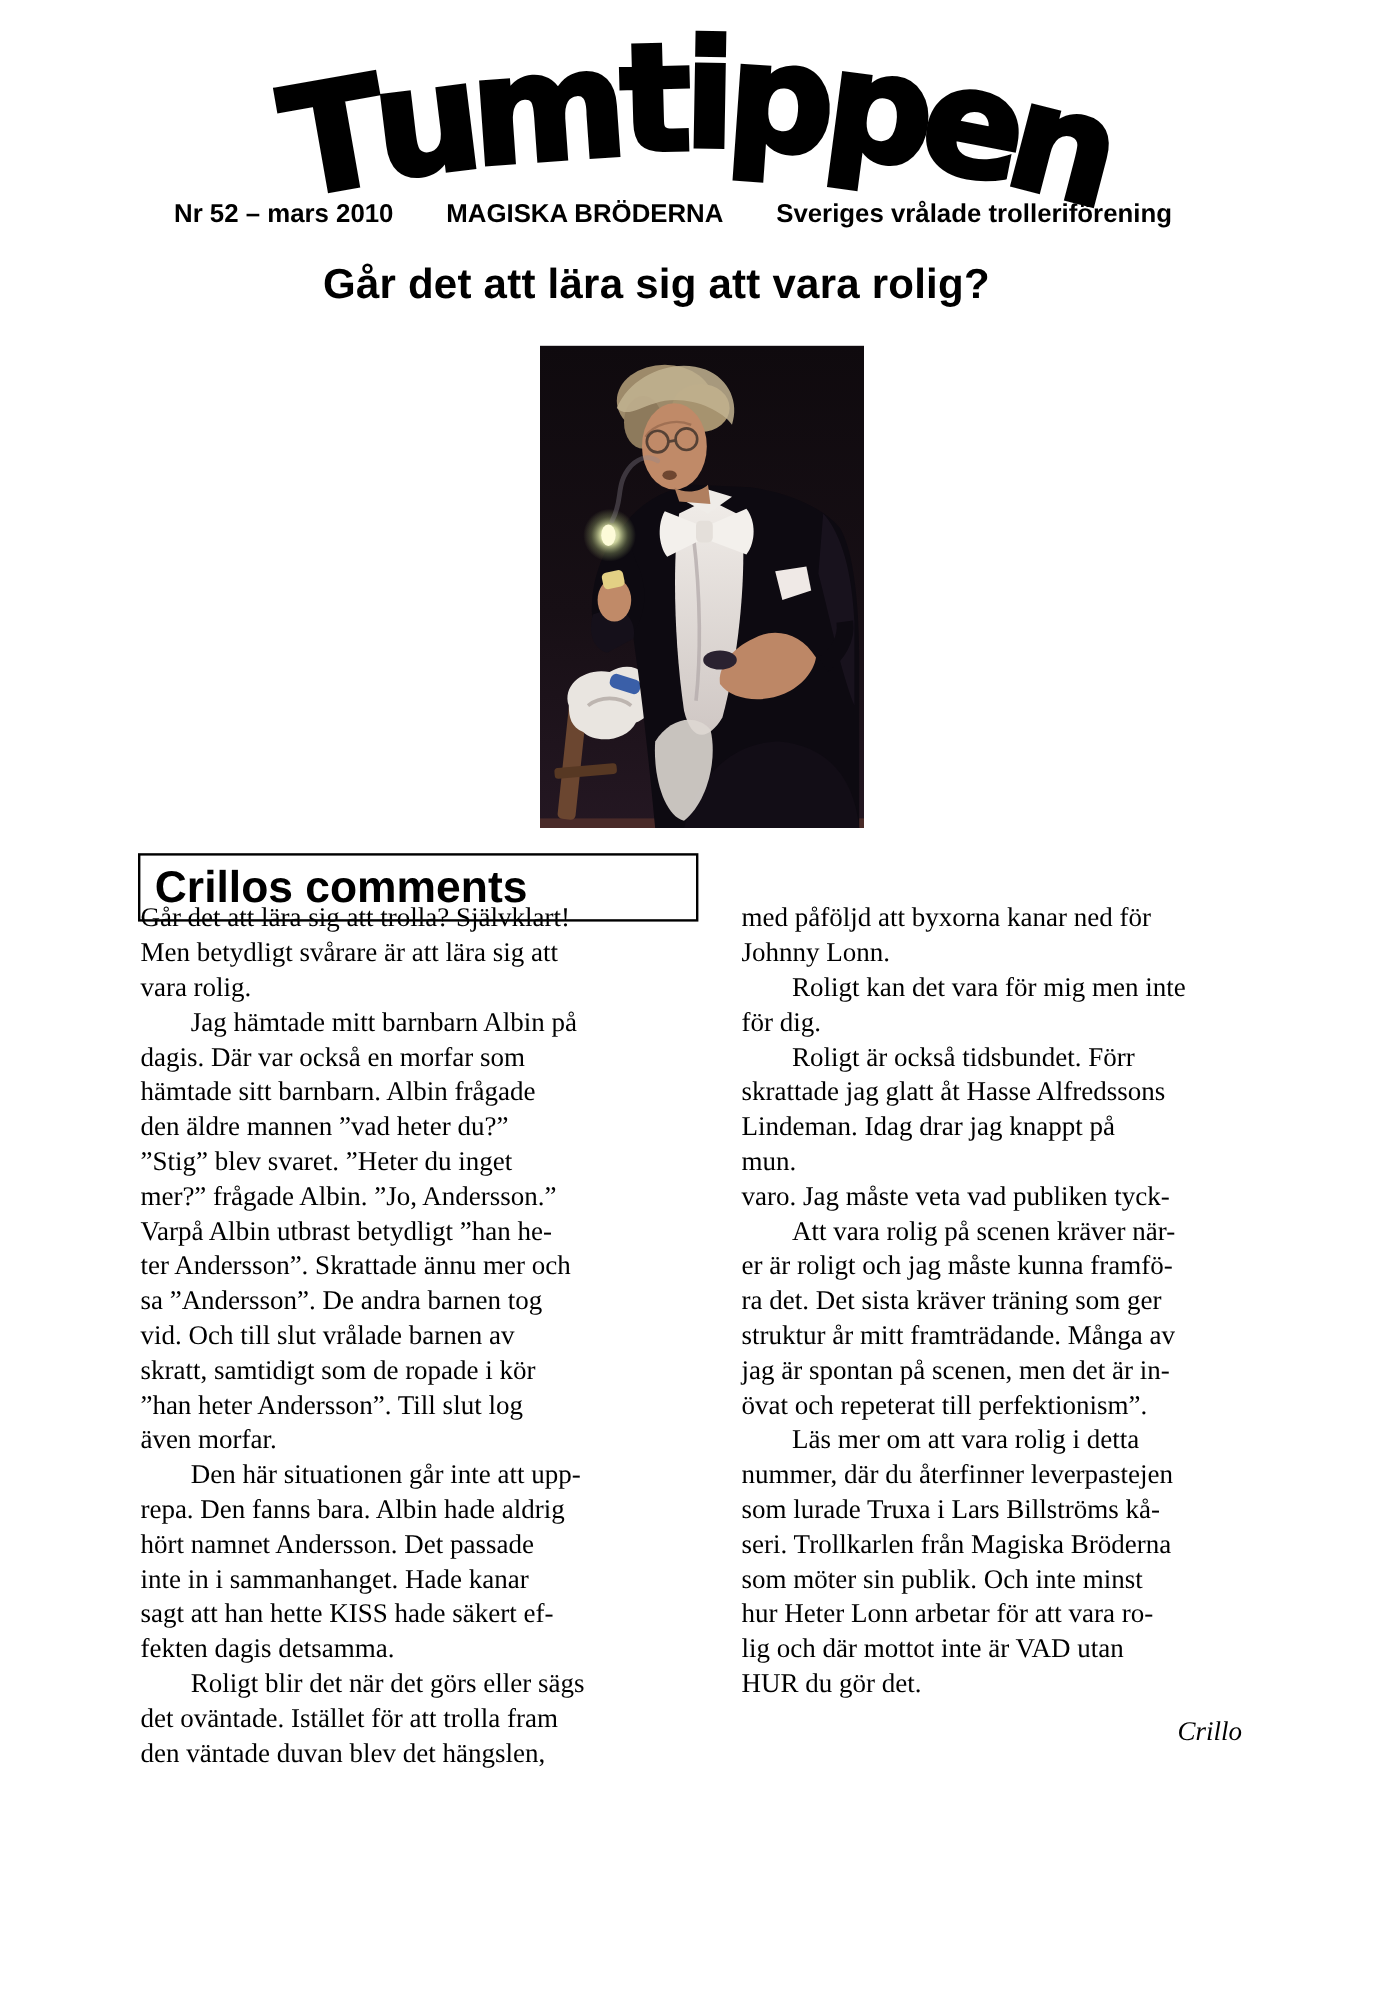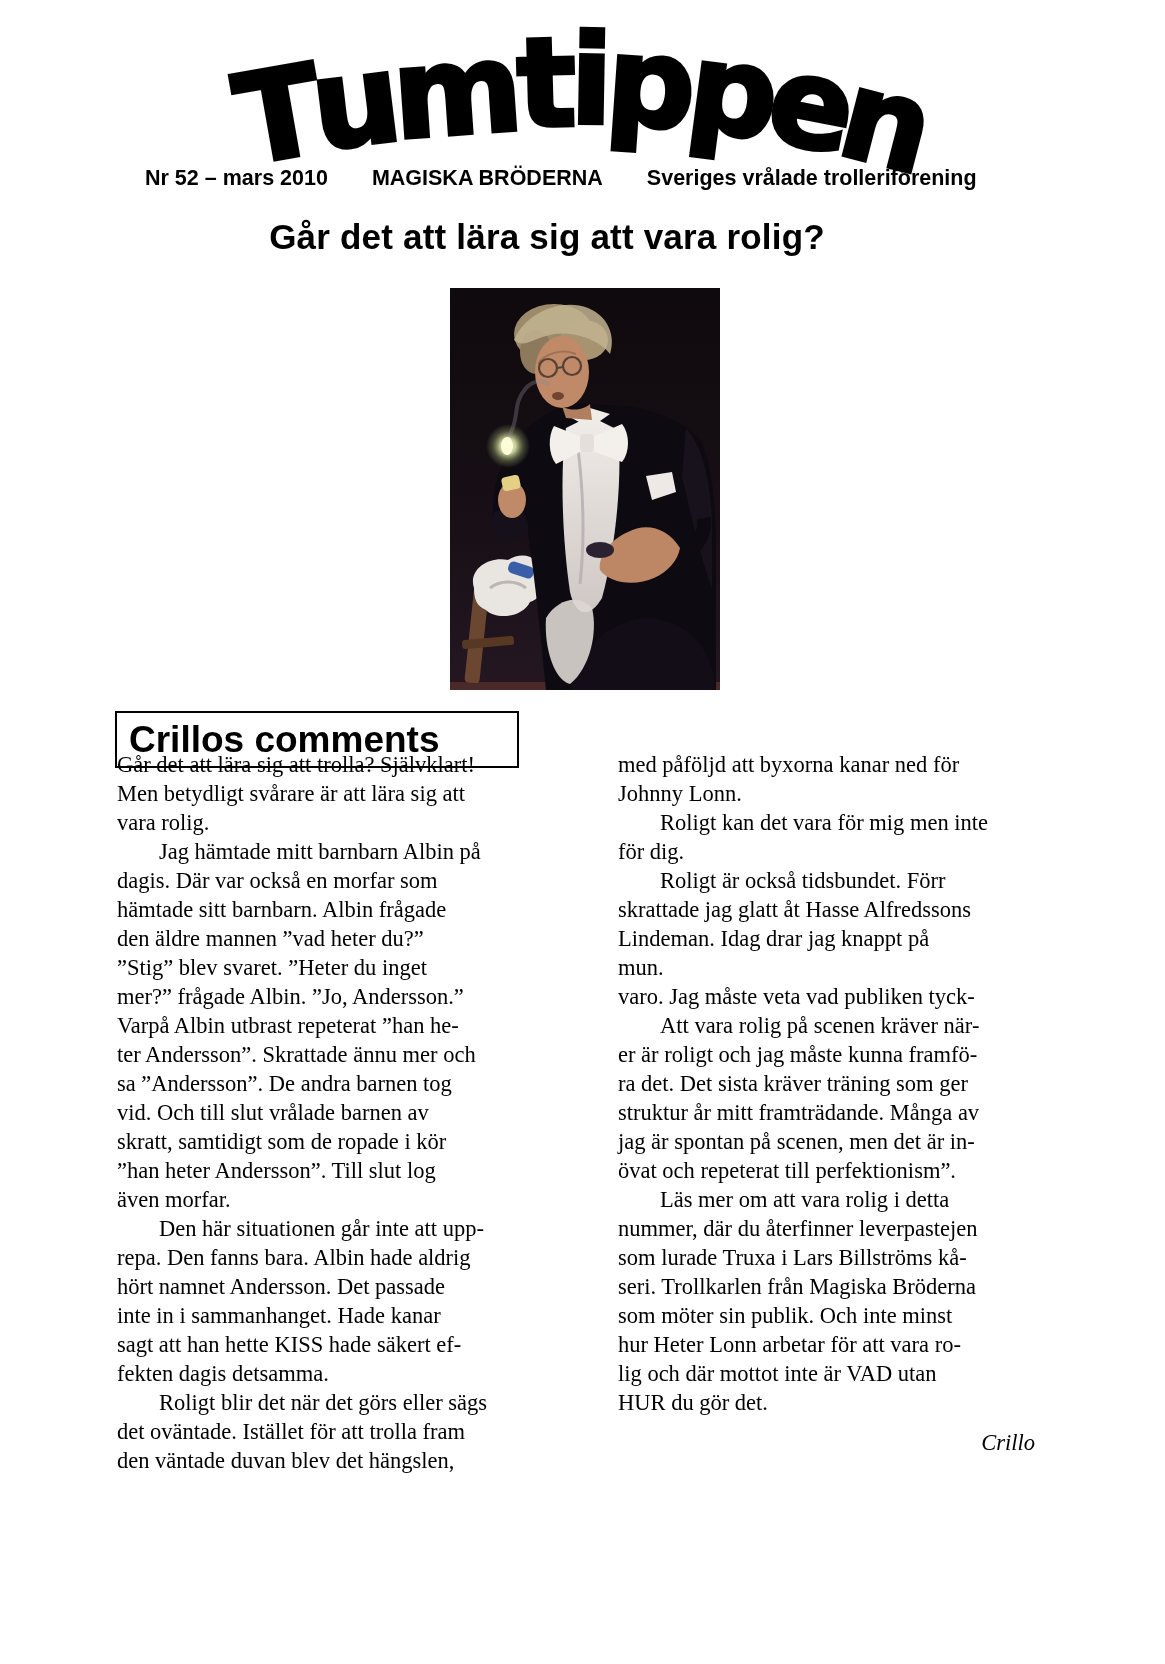--- a/index.html
+++ b/index.html
@@ -67,21 +67,21 @@
     position:absolute;
     left:450px;top:288px;
     width:270px;height:402px;
   }
   .photo svg{display:block;width:100%;height:100%;}
 
   
   .section-box{
     position:absolute;
     left:115px;top:711px;
-    width:404px;height:57px;
+    width:467px;height:57px;
     box-sizing:border-box;
     border:2px solid #000;
     background:#fff;
   }
   .section-box .section-title{
     font-family:"Liberation Sans", sans-serif;
     font-weight:bold;
     font-size:37px;
     line-height:53px;
     padding-left:12px;
@@ -226,21 +226,21 @@
     <div class="col left">
         <div class="line">Går det att lära sig att trolla? Självklart!</div>
         <div class="line">Men betydligt svårare är att lära sig att</div>
         <div class="line">vara rolig.</div>
         <div class="line indent">Jag hämtade mitt barnbarn Albin på</div>
         <div class="line">dagis. Där var också en morfar som</div>
         <div class="line">hämtade sitt barnbarn. Albin frågade</div>
         <div class="line">den äldre mannen ”vad heter du?”</div>
         <div class="line">”Stig” blev svaret. ”Heter du inget</div>
         <div class="line">mer?” frågade Albin. ”Jo, Andersson.”</div>
-        <div class="line">Varpå Albin utbrast repeterat ”han he-</div>
+        <div class="line">Varpå Albin utbrast betydligt ”han he-</div>
         <div class="line">ter Andersson”. Skrattade ännu mer och</div>
         <div class="line">sa ”Andersson”. De andra barnen tog</div>
         <div class="line">vid. Och till slut vrålade barnen av</div>
         <div class="line">skratt, samtidigt som de ropade i kör</div>
         <div class="line">”han heter Andersson”. Till slut log</div>
         <div class="line">även morfar.</div>
         <div class="line indent">Den här situationen går inte att upp-</div>
         <div class="line">repa. Den fanns bara. Albin hade aldrig</div>
         <div class="line">hört namnet Andersson. Det passade</div>
         <div class="line">inte in i sammanhanget. Hade kanar</div>

